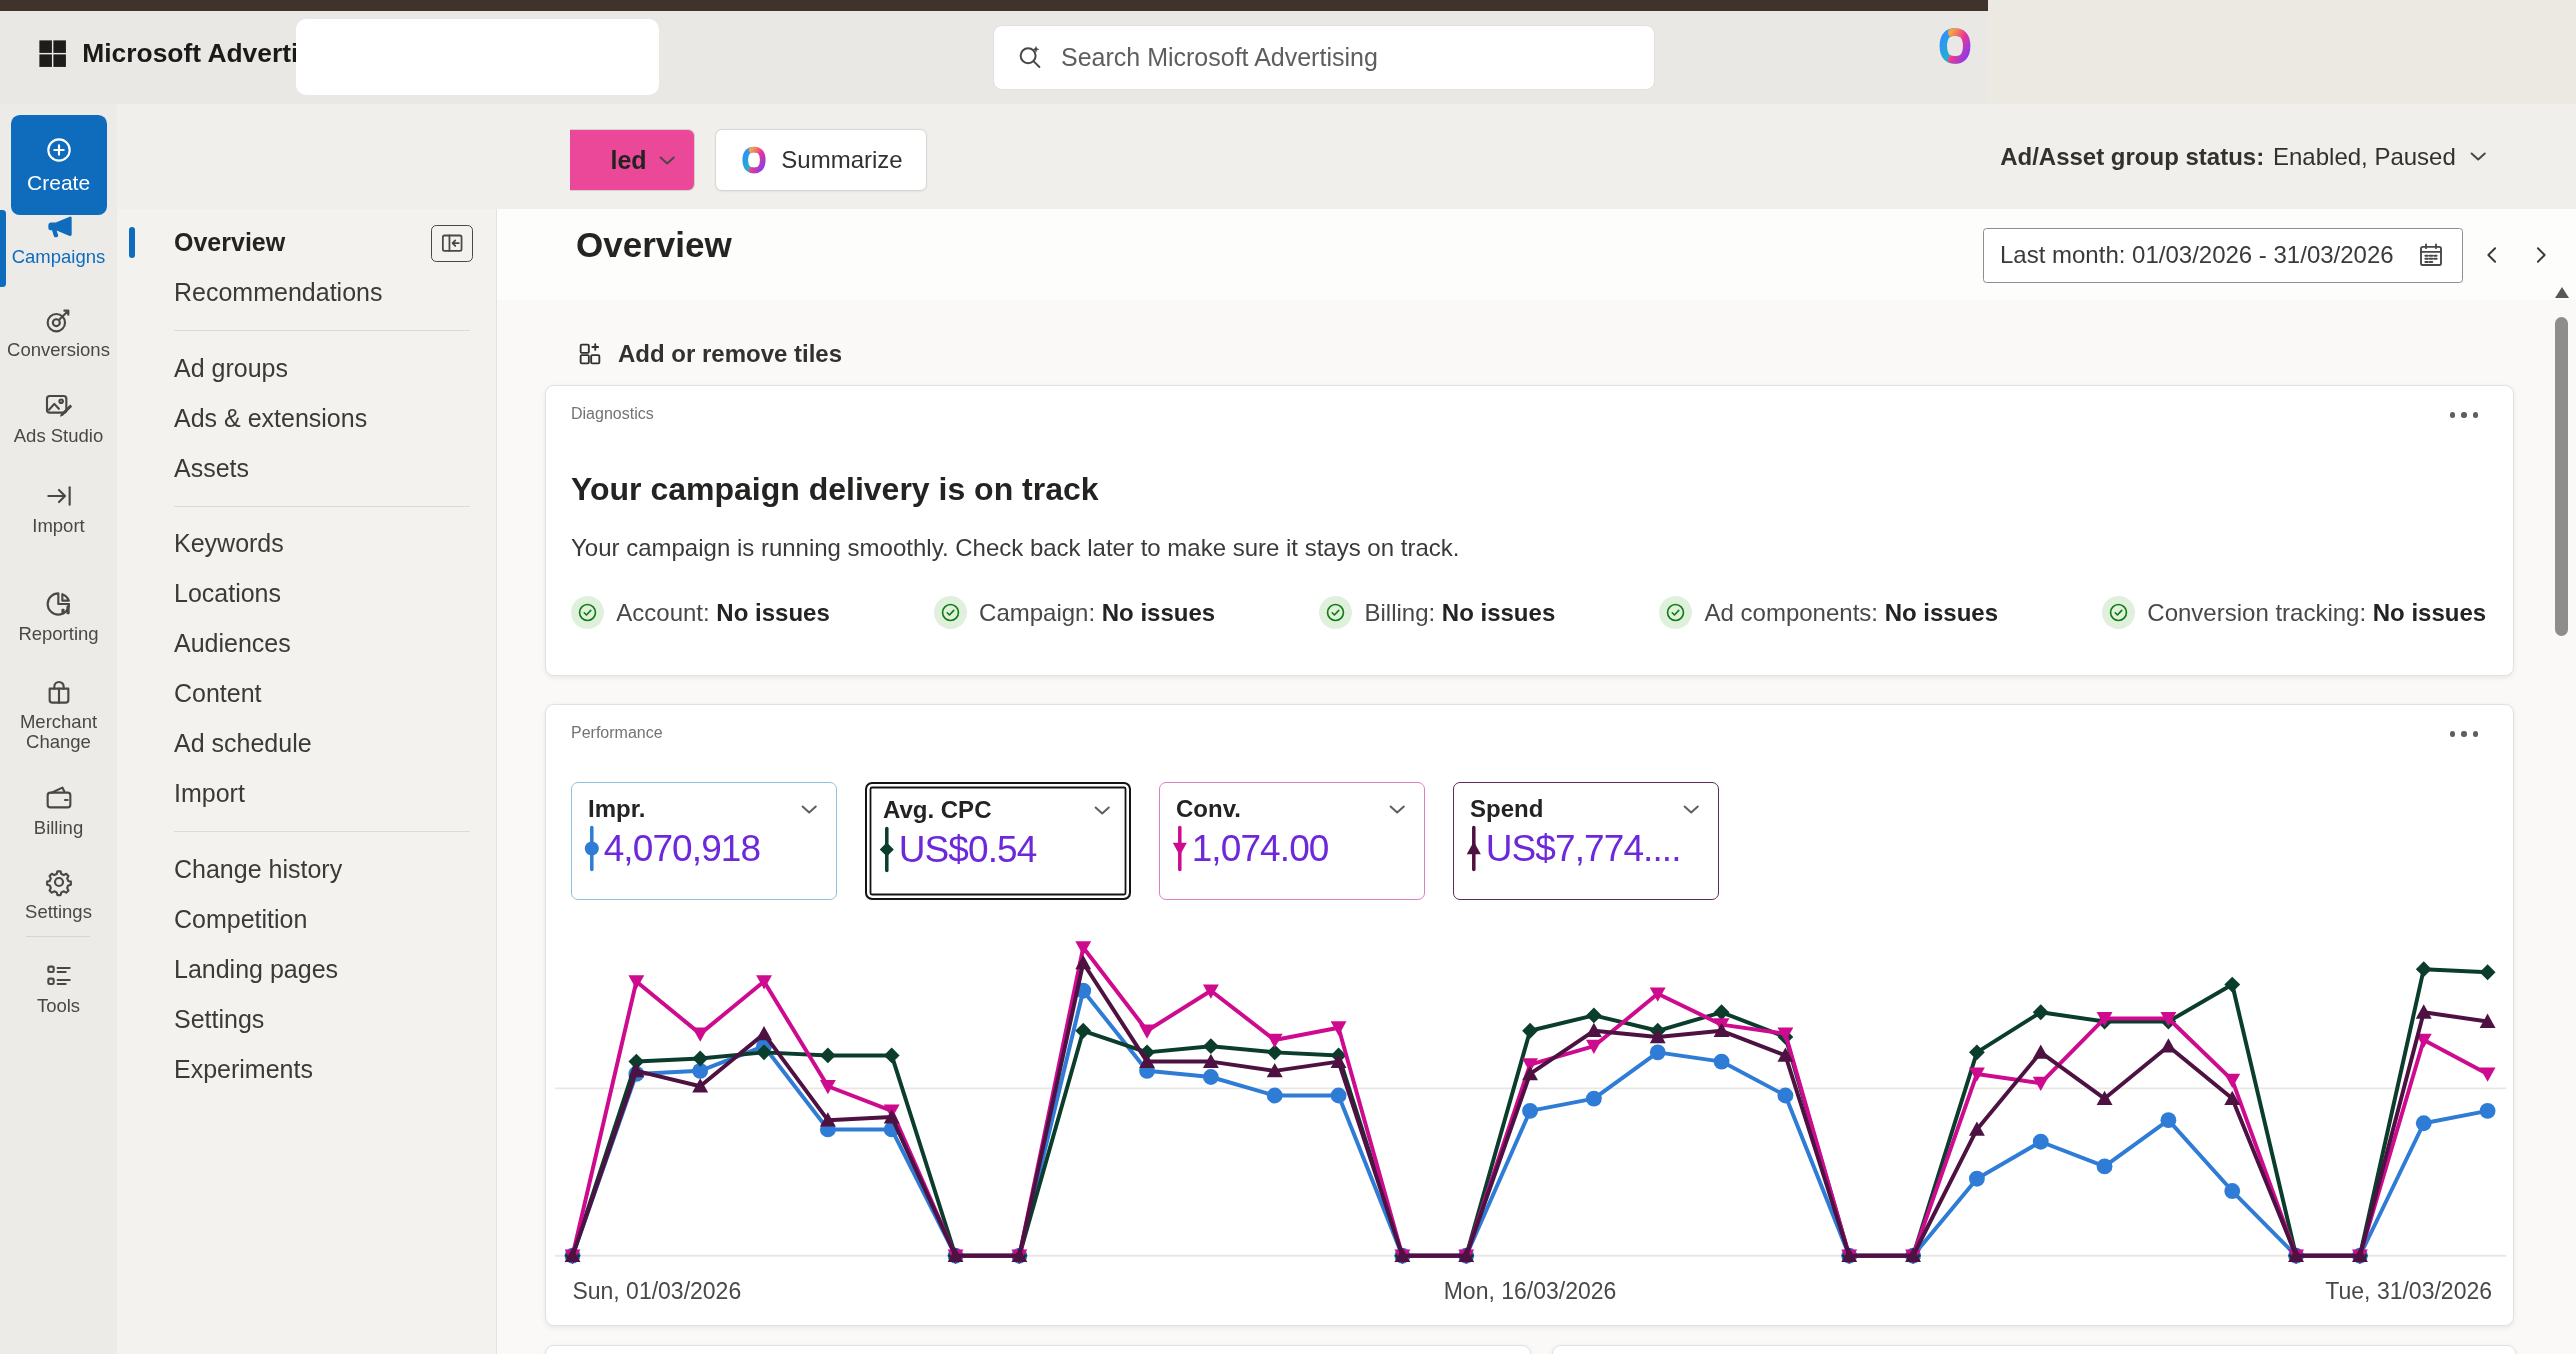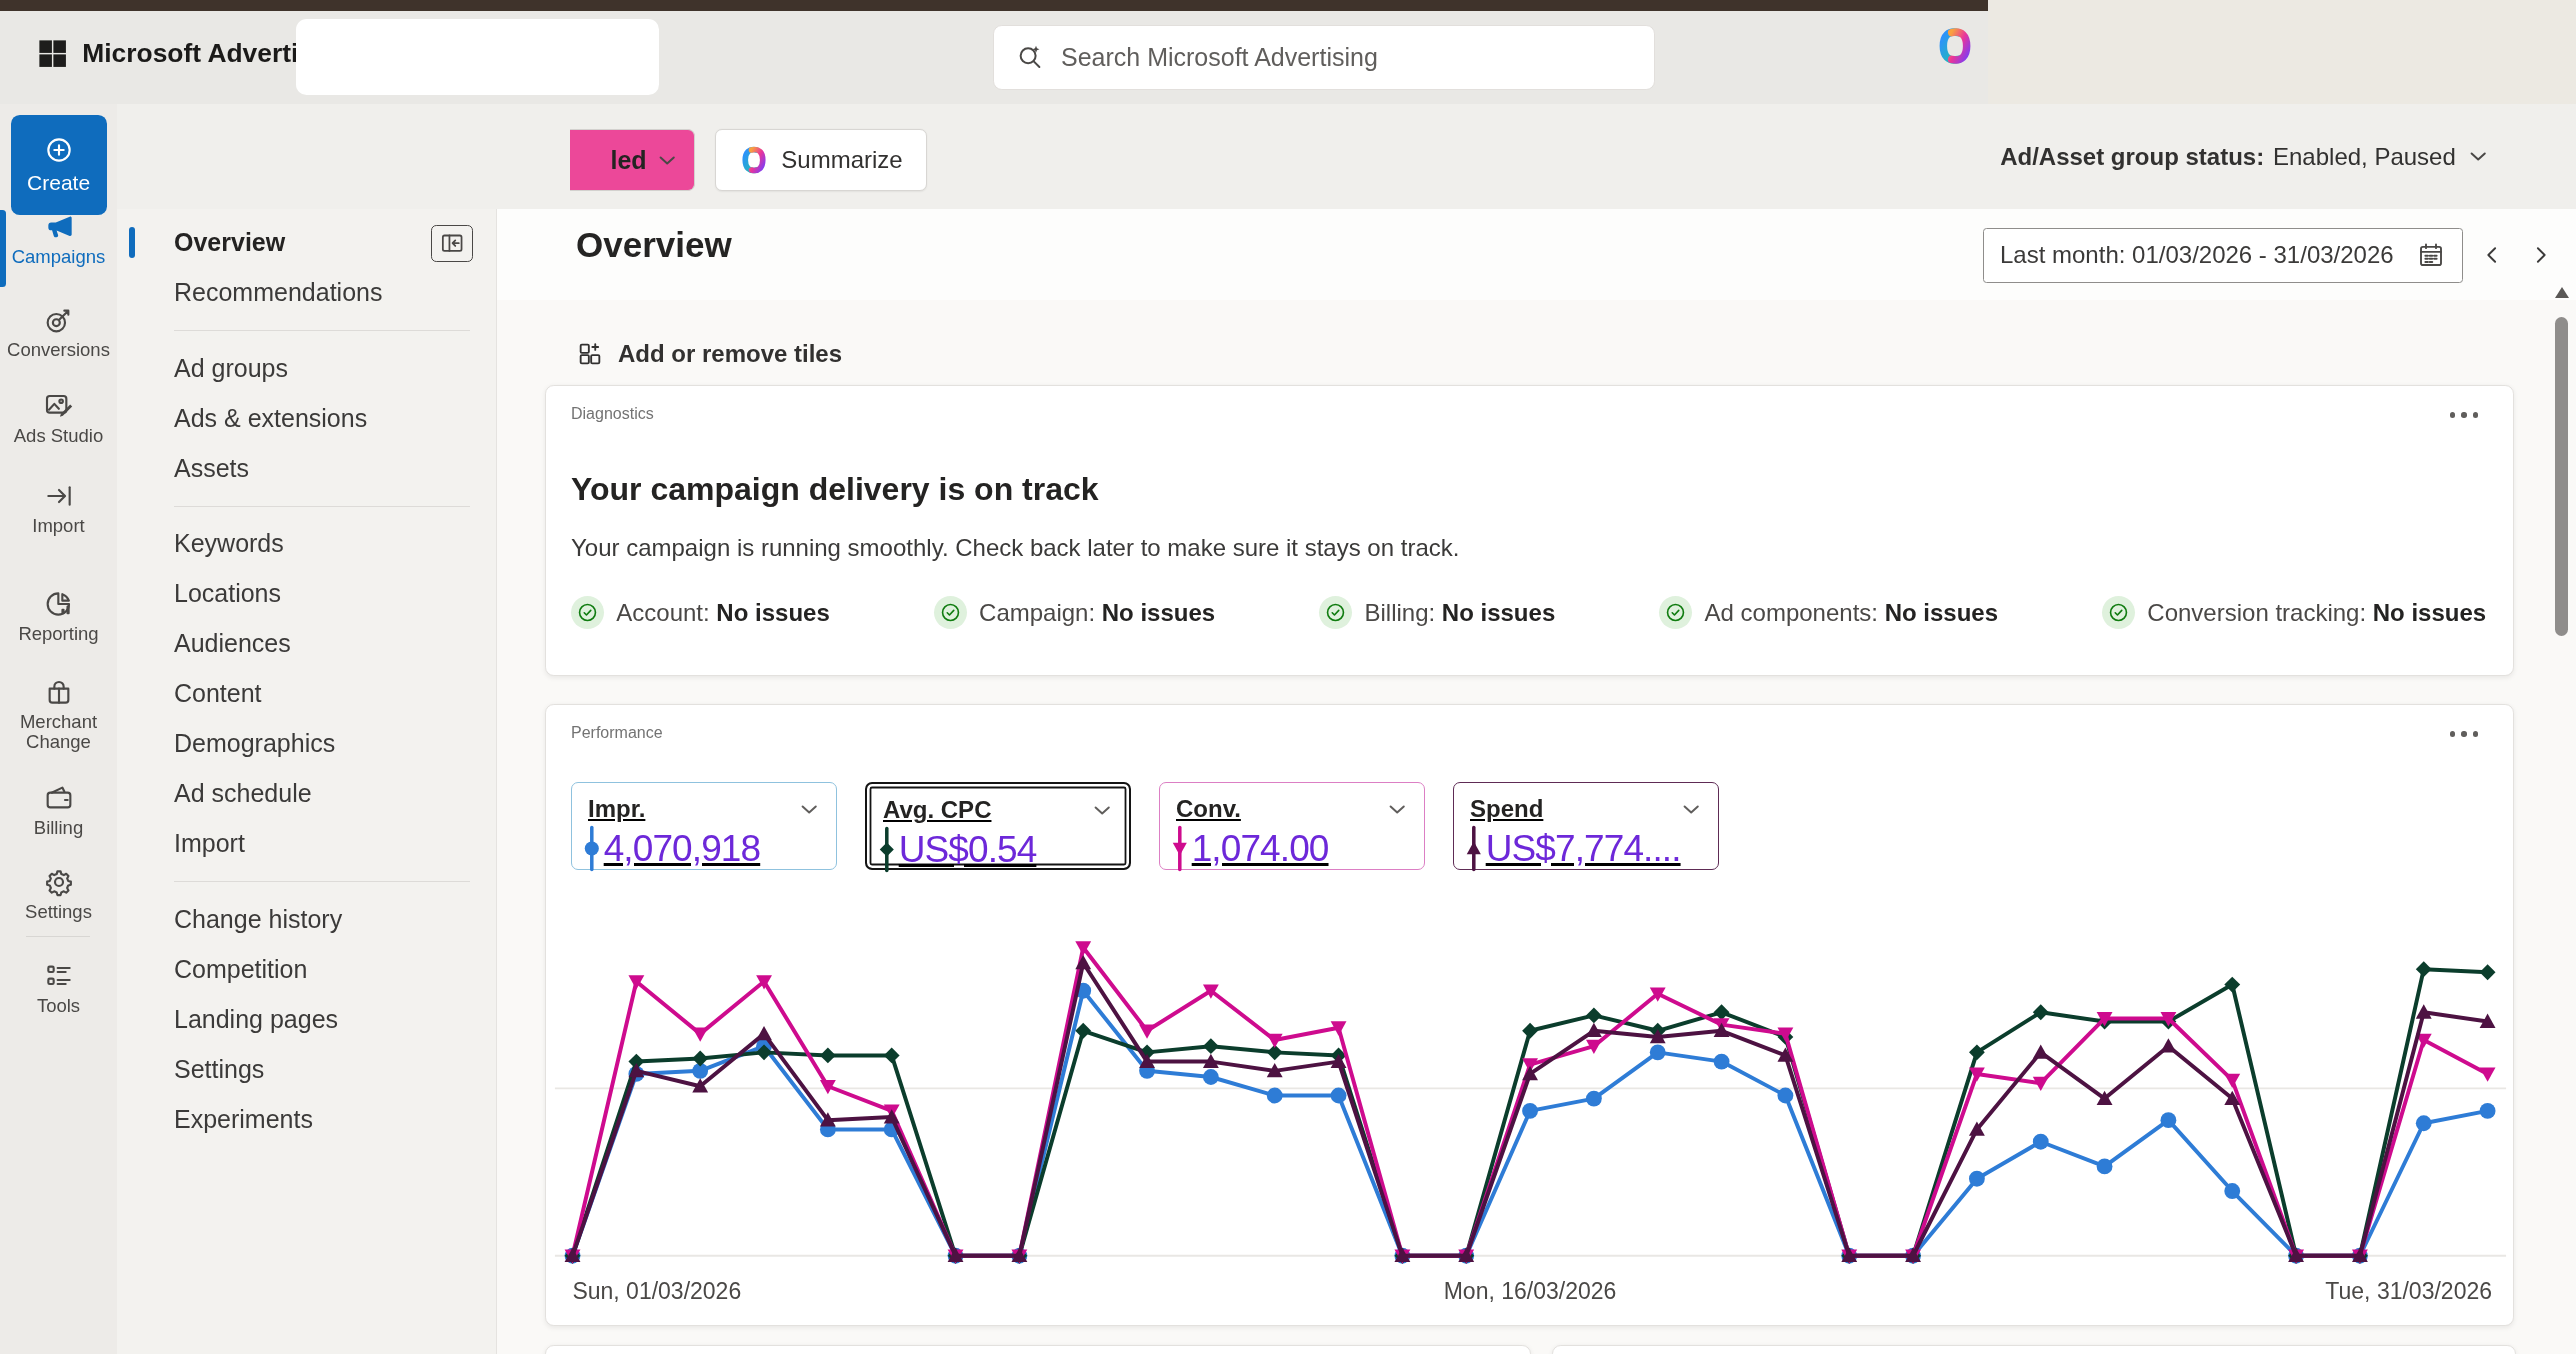--- a/index.html
+++ b/index.html
@@ -70,21 +70,21 @@
   .diag-h2{position:absolute;left:25px;top:85px;margin:0;font-size:32px;font-weight:700;color:#242322;}
   .diag-p{position:absolute;left:25px;top:148px;margin:0;font-size:24px;color:#3B3A39;}
   .checks{position:absolute;left:25px;top:210px;display:flex;gap:104px;}
   .check{display:flex;align-items:center;gap:12.3px;font-size:24px;color:#4A4846;white-space:nowrap;}
   .check b{color:#242322;font-weight:700;}
   .check .ccirc{width:33px;height:33px;border-radius:50%;background:#DFF1DD;display:flex;align-items:center;justify-content:center;flex:0 0 auto;}
   .check .ccirc svg{width:23px;height:23px;}
 
   
   .tiles{position:absolute;left:25px;top:77px;display:flex;gap:28px;}
-  .tile{width:266px;height:88px;background:#fff;border:1.8px solid #ccc;border-radius:7px;box-sizing:border-box;position:relative;cursor:pointer;text-decoration:underline;}
+  .tile{width:266px;height:118px;background:#fff;border:1.8px solid #ccc;border-radius:7px;box-sizing:border-box;position:relative;cursor:pointer;}
   .tile.selected{border:2.6px solid #141414;box-shadow:inset 0 0 0 2.6px #fff,inset 0 0 0 4.4px #141414;}
   .tile .trow{display:flex;justify-content:space-between;align-items:center;padding:12.3px 14px 0 16px;}
   .tile .tlabel{font-size:24px;font-weight:600;color:#242322;}
   .tile .trow svg{width:26.4px;height:26.4px;}
   .tile .vrow{display:flex;align-items:center;gap:3.5px;padding-left:10.6px;margin-top:0;overflow:hidden;}
   .tile .tmark{width:17.6px;height:51px;flex:0 0 auto;}
   .tile .tval{font-size:37px;color:#6d28d9;white-space:nowrap;letter-spacing:-0.9px;}
 
   
   .chart{position:absolute;left:0;top:210px;width:1969px;height:412px;}
@@ -282,21 +282,20 @@
         <div class="sb-item">Recommendations</div>
         <div class="sb-div"></div>
         <div class="sb-item">Ad groups</div>
         <div class="sb-item">Ads &amp; extensions</div>
         <div class="sb-item">Assets</div>
         <div class="sb-div"></div>
         <div class="sb-item">Keywords</div>
         <div class="sb-item">Locations</div>
         <div class="sb-item">Audiences</div>
         <div class="sb-item">Content</div>
-        <div class="sb-item">Demographics</div>
         <div class="sb-item">Ad schedule</div>
         <div class="sb-item">Import</div>
         <div class="sb-div"></div>
         <div class="sb-item">Change history</div>
         <div class="sb-item">Competition</div>
         <div class="sb-item">Landing pages</div>
         <div class="sb-item">Settings</div>
         <div class="sb-item">Experiments</div>
       </div>
     <button class="collapse-btn">

